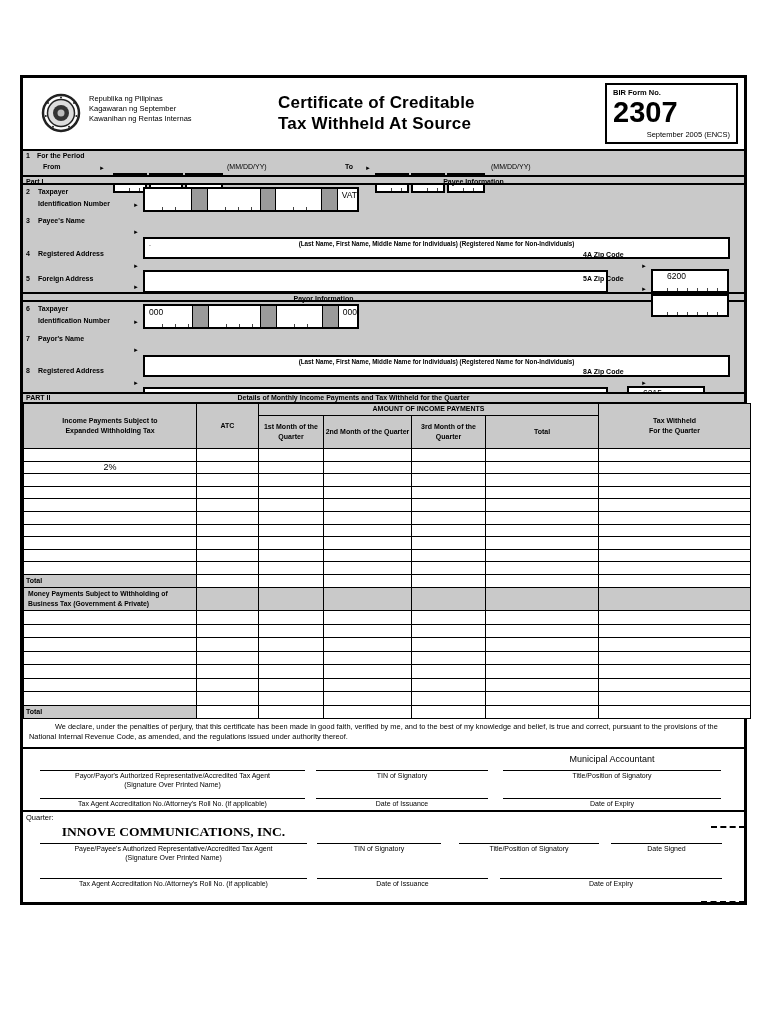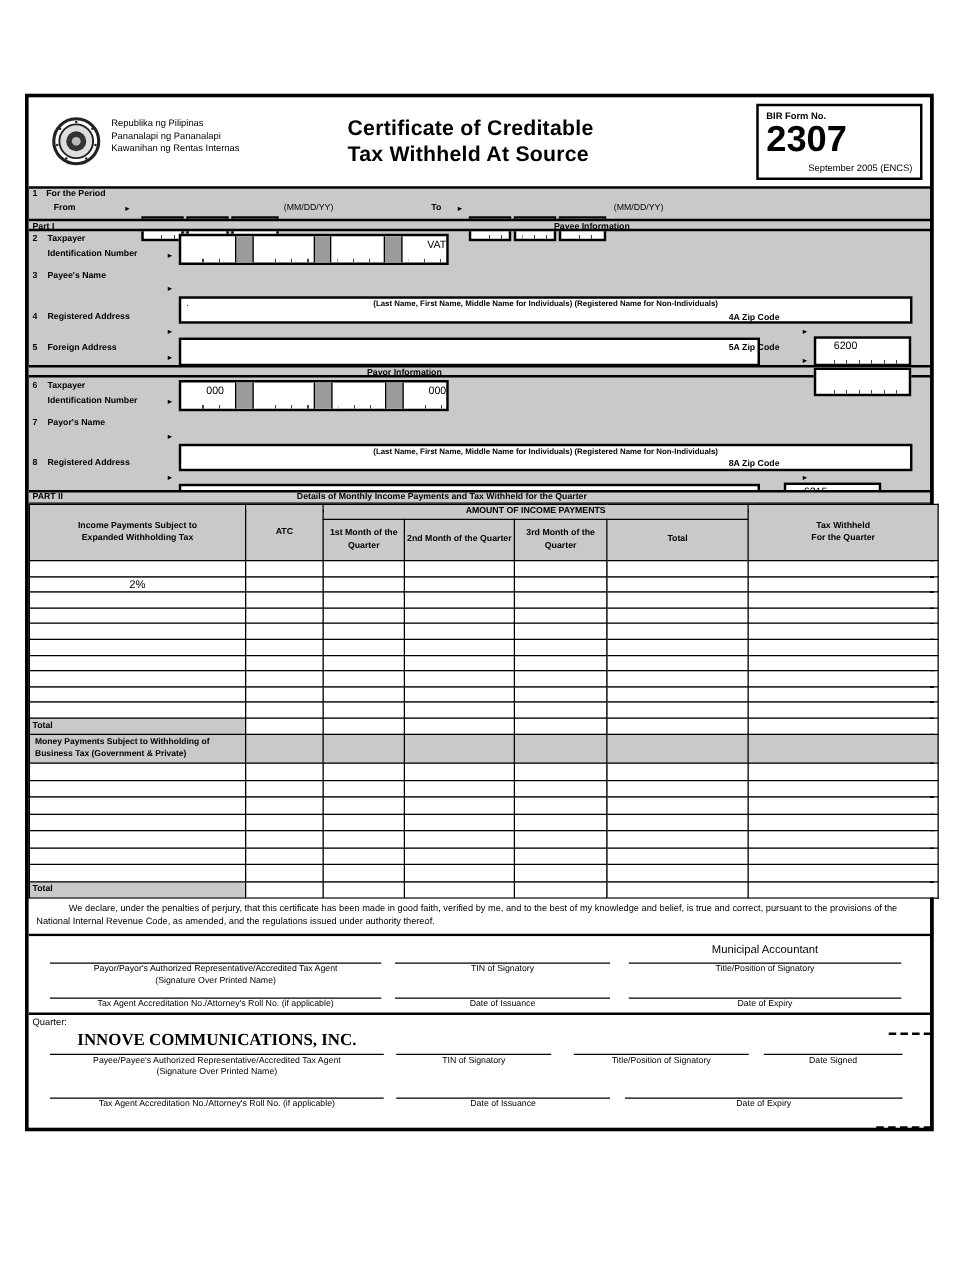--- a/index.html
+++ b/index.html
@@ -26,21 +26,21 @@
   .tickbox { background-color:#fff; border:2px solid #000;
              background-image:repeating-linear-gradient(to right, transparent 0 9px, #444 9px 10px);
              background-size:calc(100% - 8px) 3px; background-repeat:no-repeat; background-position:left 5px bottom 0;margin-top:20px; }
   .val { font-size:8.5px; padding:1px 0 0 4px; line-height:1.1; }
   
   .bar { background:#c9c9c9; border-top:2px solid #000; border-bottom:2px solid #000; }
   .bar .left { position:absolute; left:3px; top:1px; font-size:7px; font-weight:bold; }
   .bar .center { position:absolute; left:0; right:0; top:1px; text-align:center; font-size:7px; font-weight:bold; }
   
   .tin { position:absolute; height:25px; border:2px solid #000; background:#fff; display:flex; }
-  .tin-seg { height:100%; font-size:8.5px; padding:1px 0 0 20px;
+  .tin-seg { height:100%; font-size:8.5px; padding:1px 0 0 4px;
              background-image:repeating-linear-gradient(to right, transparent 0 12px, #444 12px 13px);
              background-size:calc(100% - 8px) 3px; background-repeat:no-repeat; background-position:left 5px bottom 0; }
   .tin-sep { width:17px; height:100%; background:#9b9b9b; border-left:1.5px solid #000; border-right:1.5px solid #000; }
   
   .lower { position:absolute; top:314px; left:0; right:0; bottom:0; display:flex; flex-direction:column; }
   .p2bar { height:11px; position:relative; background:#c9c9c9; border-top:2px solid #000; border-bottom:1.5px solid #000; }
   table { border-collapse:collapse; table-layout:fixed; width:727px; }
   th, td { border:1px solid #000; padding:0; font-size:7px; overflow:hidden; }
   thead th { background:#c9c9c9; font-weight:bold; text-align:center; line-height:1.5; }
   tbody td { background:#fff; height:12.6px; }
@@ -83,21 +83,21 @@
               <circle cx="35.4" cy="23" r="1"></circle>
               <circle cx="28" cy="33.8" r="1"></circle>
               <circle cx="12" cy="33.8" r="1"></circle>
               <circle cx="4.8" cy="23" r="1"></circle>
               <circle cx="7" cy="10" r="1"></circle>
             </g>
       </svg>
     </span>
     <div class="agency">
       <div>Republika ng Pilipinas</div>
-      <div>Pananalapi ng Pananalapi</div>
+      <div>Kagawaran ng September</div>
       <div>Kawanihan ng Rentas Internas</div>
     </div>
     <div class="title">
       <div>Certificate of Creditable</div>
       <div>Tax Withheld At Source</div>
     </div>
     <div class="formno-box">
       <div class="formno-label">BIR Form No.</div>
       <div class="formno-number">2307</div>
       <div class="formno-edition">September 2005  (ENCS)</div>

